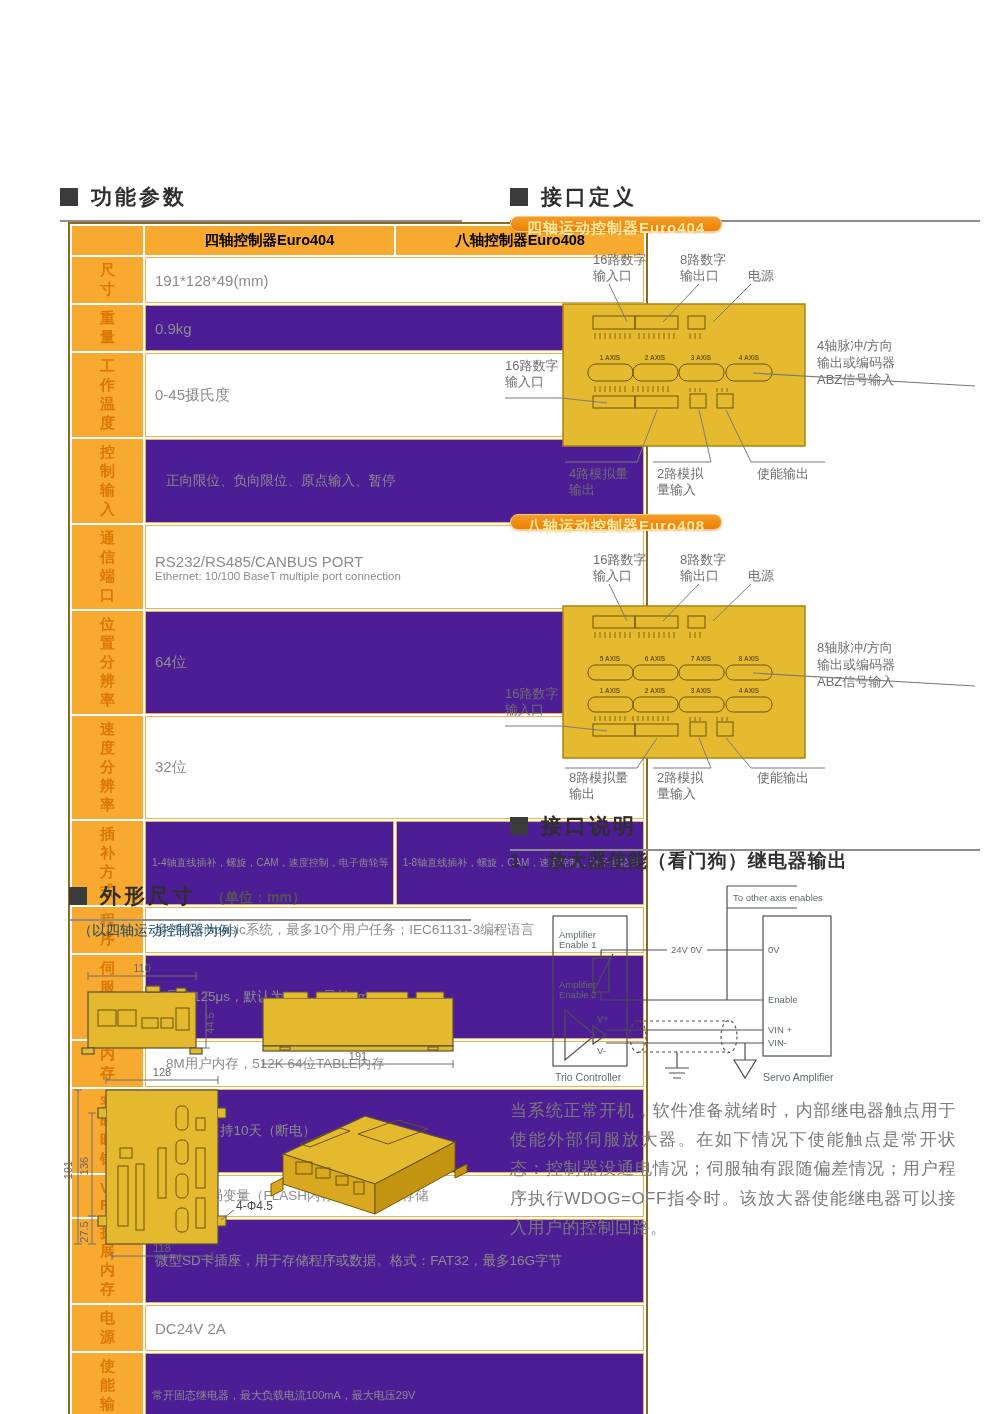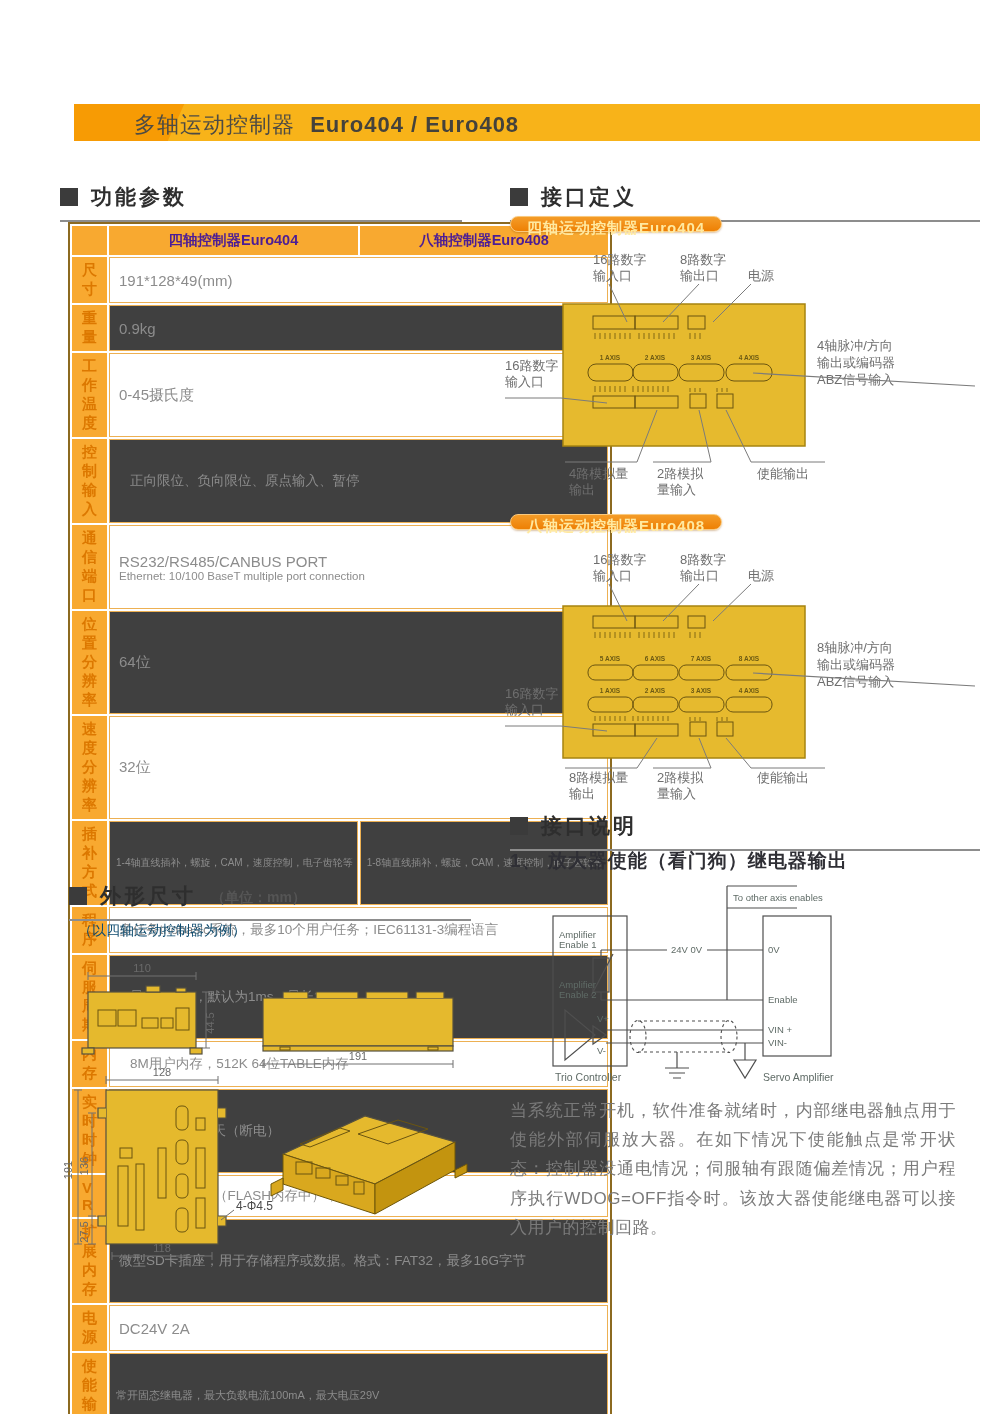--- a/index.html
+++ b/index.html
@@ -23,27 +23,27 @@
   .sec-square { width:18px; height:18px; background:#3B3B3B; flex:0 0 auto; }
   .sec-title { font-size:21px; font-weight:700; color:#2E2E2E; letter-spacing:3px; }
   .sec-unit { font-size:14px; color:#555; margin-left:2px; margin-top:4px;font-weight:bold; }
 
   
   #param-table { position:absolute; left:70px; top:224px; width:392px;
                  border-collapse:separate; border-spacing:2px;
                  background:#fff; outline:2px solid #8C6A20; }
   #param-table td { vertical-align:middle; }
   td.lbl { width:126px; background:#F8A930; color:#DC7800; font-weight:700;
-           font-size:15px; padding:4px 10px; text-align:justify;
+           font-size:15px; padding:4px 28px; text-align:justify;
            text-align-last:justify; text-justify:inter-character; }
-  td.hdr { background:#F8A930; color:#4c1d95; font-weight:700; font-size:14.5px;
+  td.hdr { background:#F8A930; color:#000000; font-weight:700; font-size:14.5px;
            text-align:center; padding:5px 2px; white-space:nowrap; }
   td.val { color:#8C8C8C; font-size:15px; padding:4px 9px; background:#fff;
            border:1px solid #EDB052; }
-  tr.alt td.val { background:#404040; }
+  tr.alt td.val { background:#4c1d95; }
   td.val.sz-md { font-size:13.5px; white-space:nowrap;padding-left:20px; }
   td.val.sz-sm { font-size:11px; white-space:nowrap; padding-left:6px; padding-right:4px; }
   td.val.split { width:128px; }
   td.val.split.sz-sm { font-size:10px; }
   td.val.wrap { font-size:13.5px; line-height:1.35; }
   td.val .sub { font-size:11.5px; }
 
   
   .pill { position:absolute; height:16px; line-height:22px; padding:0 16px;
           background:linear-gradient(#F49C28,#EE8004); border:1px solid #F9C97E;
@@ -75,27 +75,20 @@
   .note { position:absolute; font-size:14px; color:#0c4a6e; }
   .numbered { position:absolute; font-size:19px; font-weight:700; color:#2F2F35; letter-spacing:1px; }
   .para { position:absolute; width:446px; font-size:17px; line-height:1.72; color:#7A7A7A;
           text-align:justify; letter-spacing:0.5px; }
 </style>
 </head>
 <body>
 
 <div id="page">
 
-  <div class="banner">
-    <div class="banner-accent"></div>
-    <div class="banner-title">
-      <span class="t-cn">多轴运动控制器</span>
-      <span class="t-en">Euro404 / Euro408</span>
-    </div>
-  </div>
 
   <div class="sec-head" style="left:60px; top:183px; width:402px;">
     <div class="sec-square"></div>
     <div class="sec-title">功能参数</div>
   </div>
 
   <table id="param-table">
     <tbody id="param-tbody">
       <tr>
         <td class="lbl" style="background:#F8A930;"></td>

